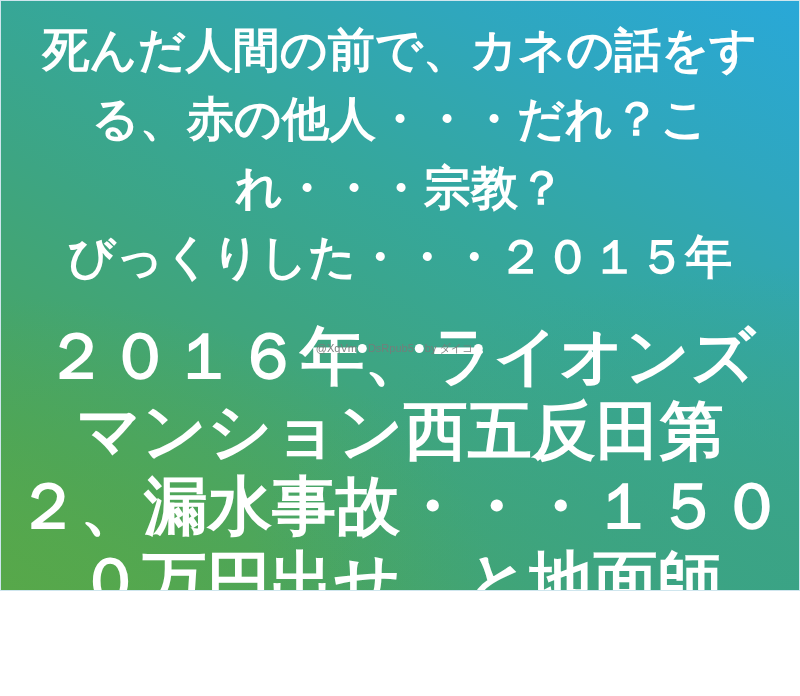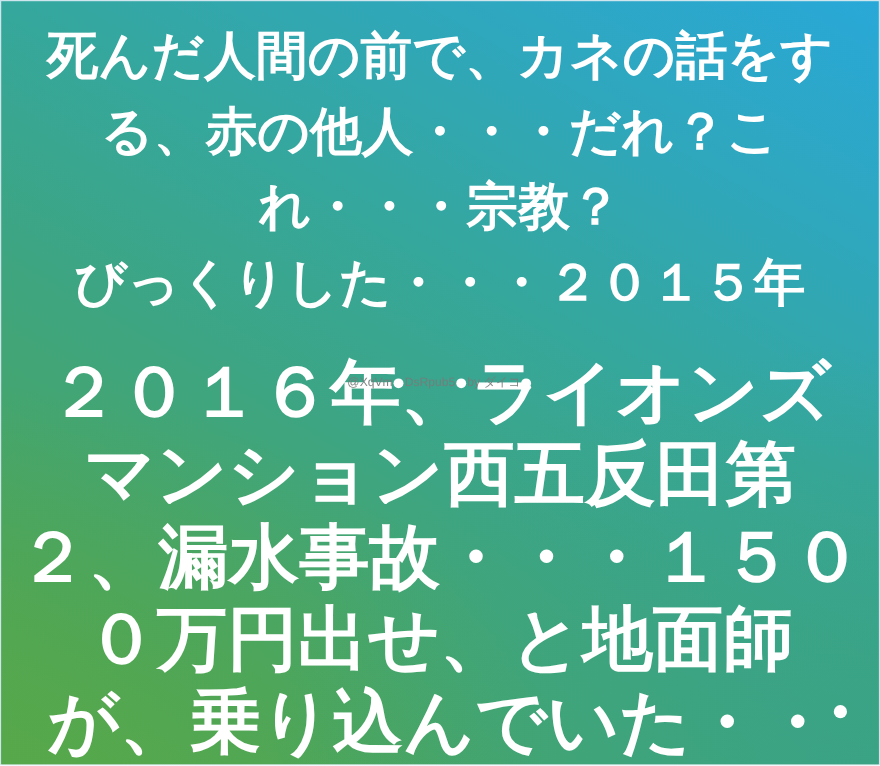--- a/index.html
+++ b/index.html
@@ -9,21 +9,21 @@
     width: 800px;
     height: 696px;
     overflow: hidden;
     background: #ffffff;
   }
 
   
   #image-card {
     position: relative;
     width: 800px;
-    height: 696px;
+    height: 591px;
     
     background:
       linear-gradient(
         30deg,
         #57a84a 0%,
         #4aa55e 16%,
         #3da583 42%,
         #35a79c 60%,
         #2fa7bd 80%,
         #29a8d8 100%

